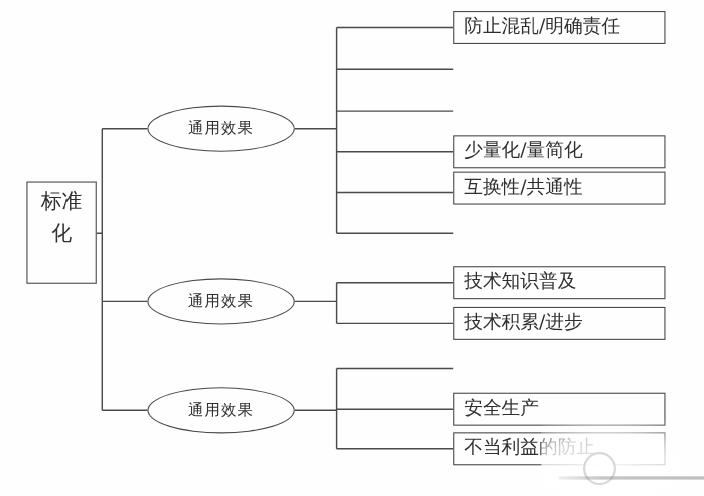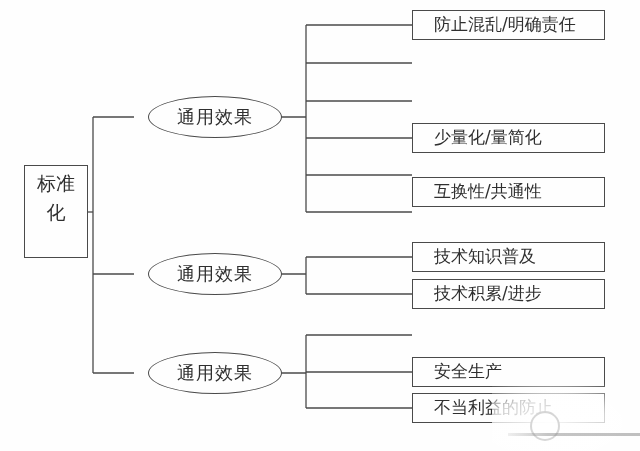--- a/index.html
+++ b/index.html
@@ -29,39 +29,39 @@
   .root-box {
     left: 24px; top: 165px;
     width: 64px; height: 93px;
     font-size: 19px;
     line-height: 29px;
     text-align: center;
     word-break: break-all;
     padding: 3px 9px;
   }
   .ellipse {
-    left: 148px;
+    left: 134px;
     width: 134px; height: 42px;
     border-radius: 50%;
     display: flex;
     align-items: center;
     justify-content: center;
-    font-size: 18px;
+    font-size: 14px;
     letter-spacing: 1px;
     text-align: right;
   }
   .ellipse.e1 { top: 96px; }
   .ellipse.e2 { top: 253px; }
   .ellipse.e3 { top: 352px; }
   .leaf {
     left: 412px;
     width: 193px; height: 30px;
     font-size: 17px;
     line-height: 27px;
-    padding-left: 21px;
+    padding-left: 9px;
     white-space: nowrap;
     overflow: hidden;
   }
   
   .watermark {
     position: absolute;
     left: 492px; top: 381px;
     width: 148px; height: 70px;
     pointer-events: none;
   }
@@ -132,21 +132,21 @@
   </svg>
 
   <div class="node root-box">标准化</div>
 
   <div class="node ellipse e1">通用效果</div>
   <div class="node ellipse e2">通用效果</div>
   <div class="node ellipse e3">通用效果</div>
 
   <div class="node leaf" style="top:10px">防止混乱/明确责任</div>
   <div class="node leaf" style="top:123px">少量化/量简化</div>
-  <div class="node leaf" style="top:177px">互换性/共通性</div>
+  <div class="node leaf" style="top:156px">互换性/共通性</div>
 
   <div class="node leaf" style="top:242px">技术知识普及</div>
   <div class="node leaf" style="top:279px">技术积累/进步</div>
 
   <div class="node leaf" style="top:357px">安全生产</div>
   <div class="node leaf" style="top:393px">不当利益的防止</div>
 
   <div class="watermark">
     <div class="wm-wash"></div>
     <div class="wm-circle"></div>

